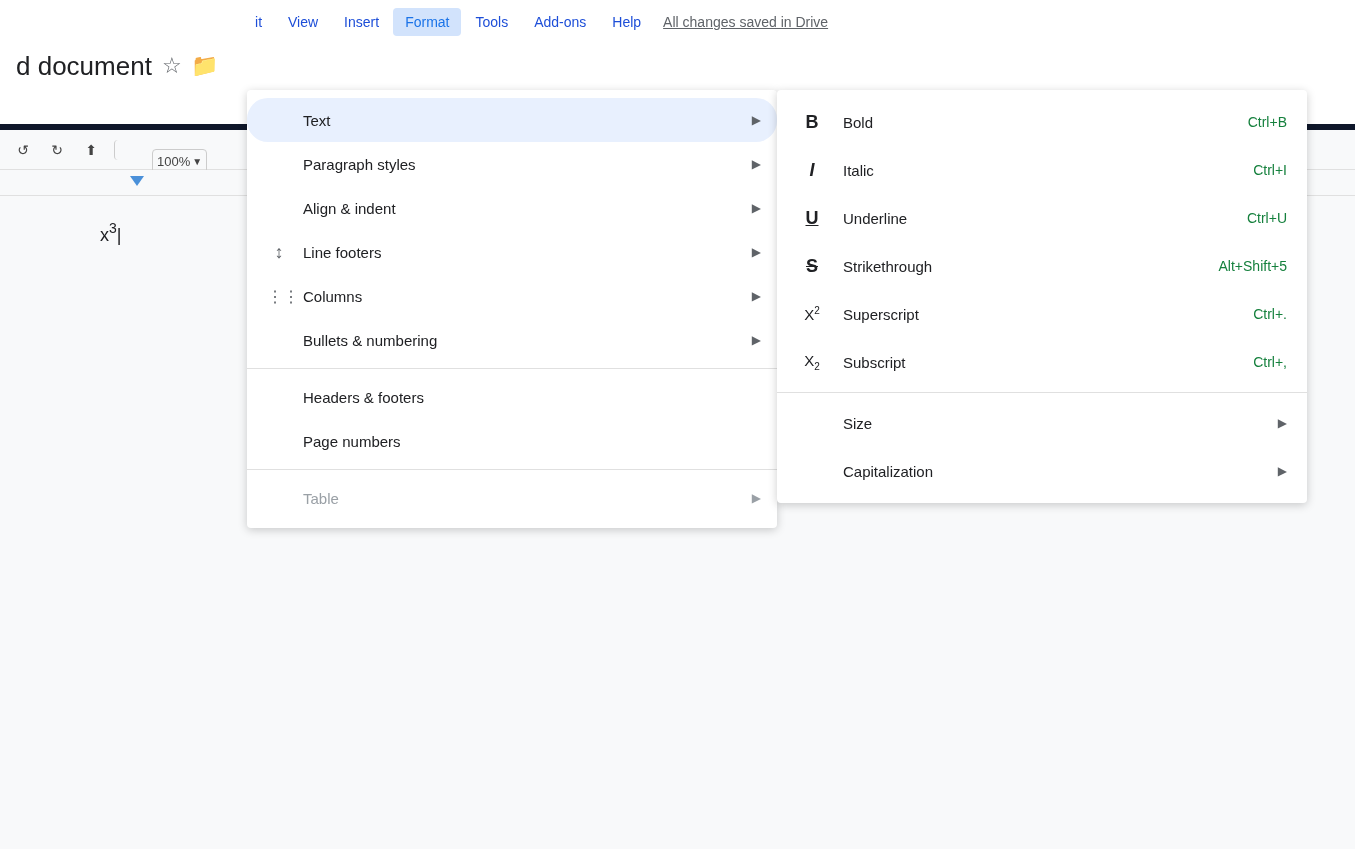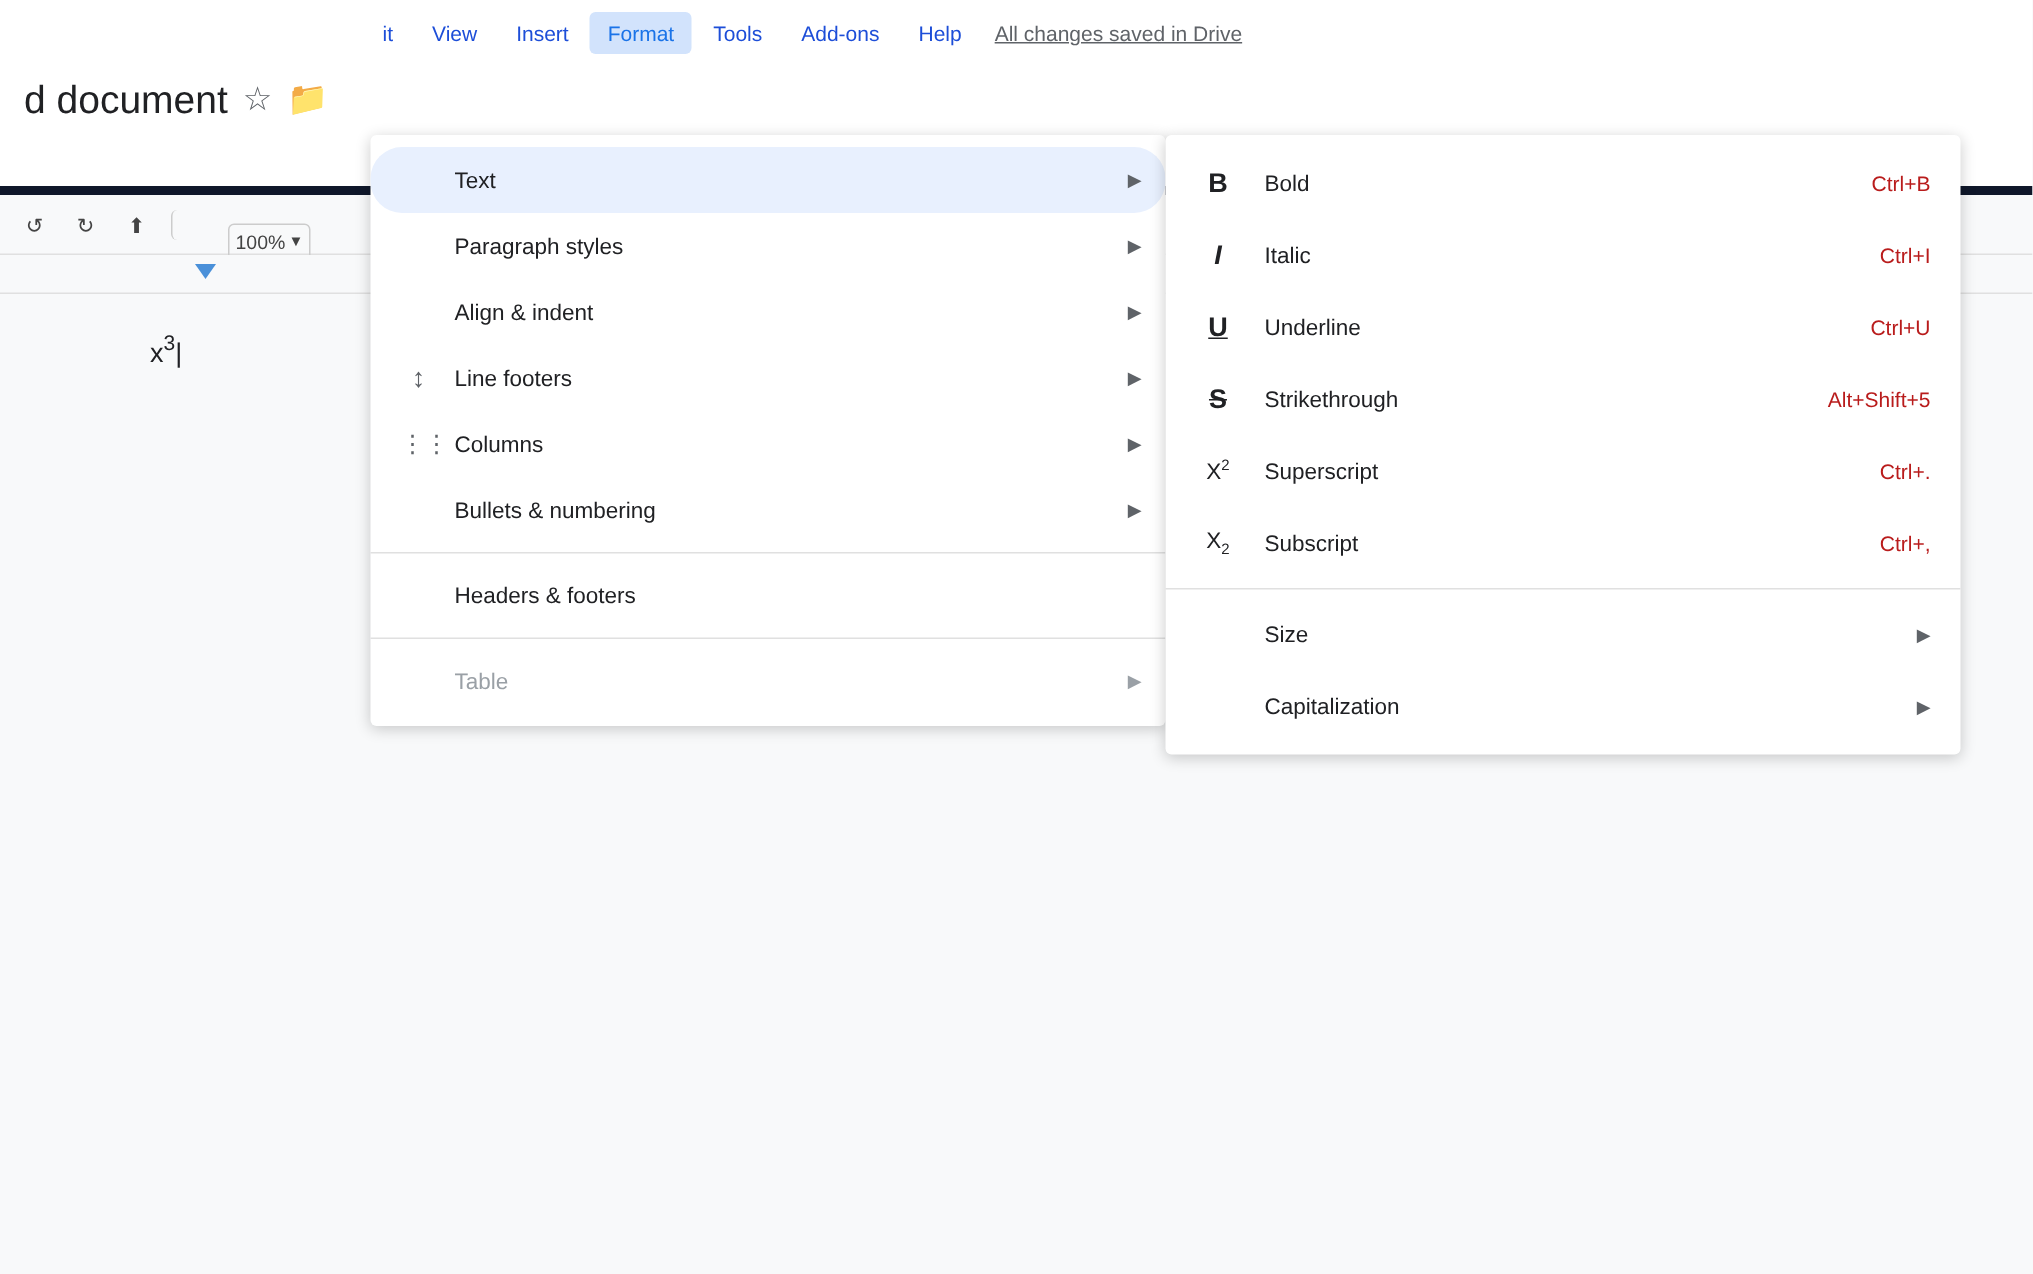--- a/index.html
+++ b/index.html
@@ -223,21 +223,21 @@
 
     .submenu-icon {
       width: 30px;
       text-align: center;
       font-size: 18px;
       color: #202124;
       font-weight: bold;
     }
 
     .shortcut {
-      color: #b91c1c;
+      color: #15803d;
       font-size: 14px;
     }
 
     .submenu-divider {
       height: 1px;
       background: #e0e0e0;
       margin: 6px 0;
     }
 
     .bold-icon { font-weight: 900; font-size: 18px; }
@@ -340,20 +340,26 @@
 
   <div class="menu-divider"></div>
 
   <div class="menu-group-item">
     <div class="menu-group-item-left">
       <span class="menu-icon"></span>
       <span>Headers &amp; footers</span>
     </div>
   </div>
 
+  <div class="menu-group-item">
+    <div class="menu-group-item-left">
+      <span class="menu-icon"></span>
+      <span>Page numbers</span>
+    </div>
+  </div>
 
   <div class="menu-divider"></div>
 
   <div class="menu-group-item">
     <div class="menu-group-item-left">
       <span class="menu-icon menu-item-disabled"></span>
       <span class="menu-item-disabled">Table</span>
     </div>
     <span class="arrow-icon menu-item-disabled">▶</span>
   </div>

